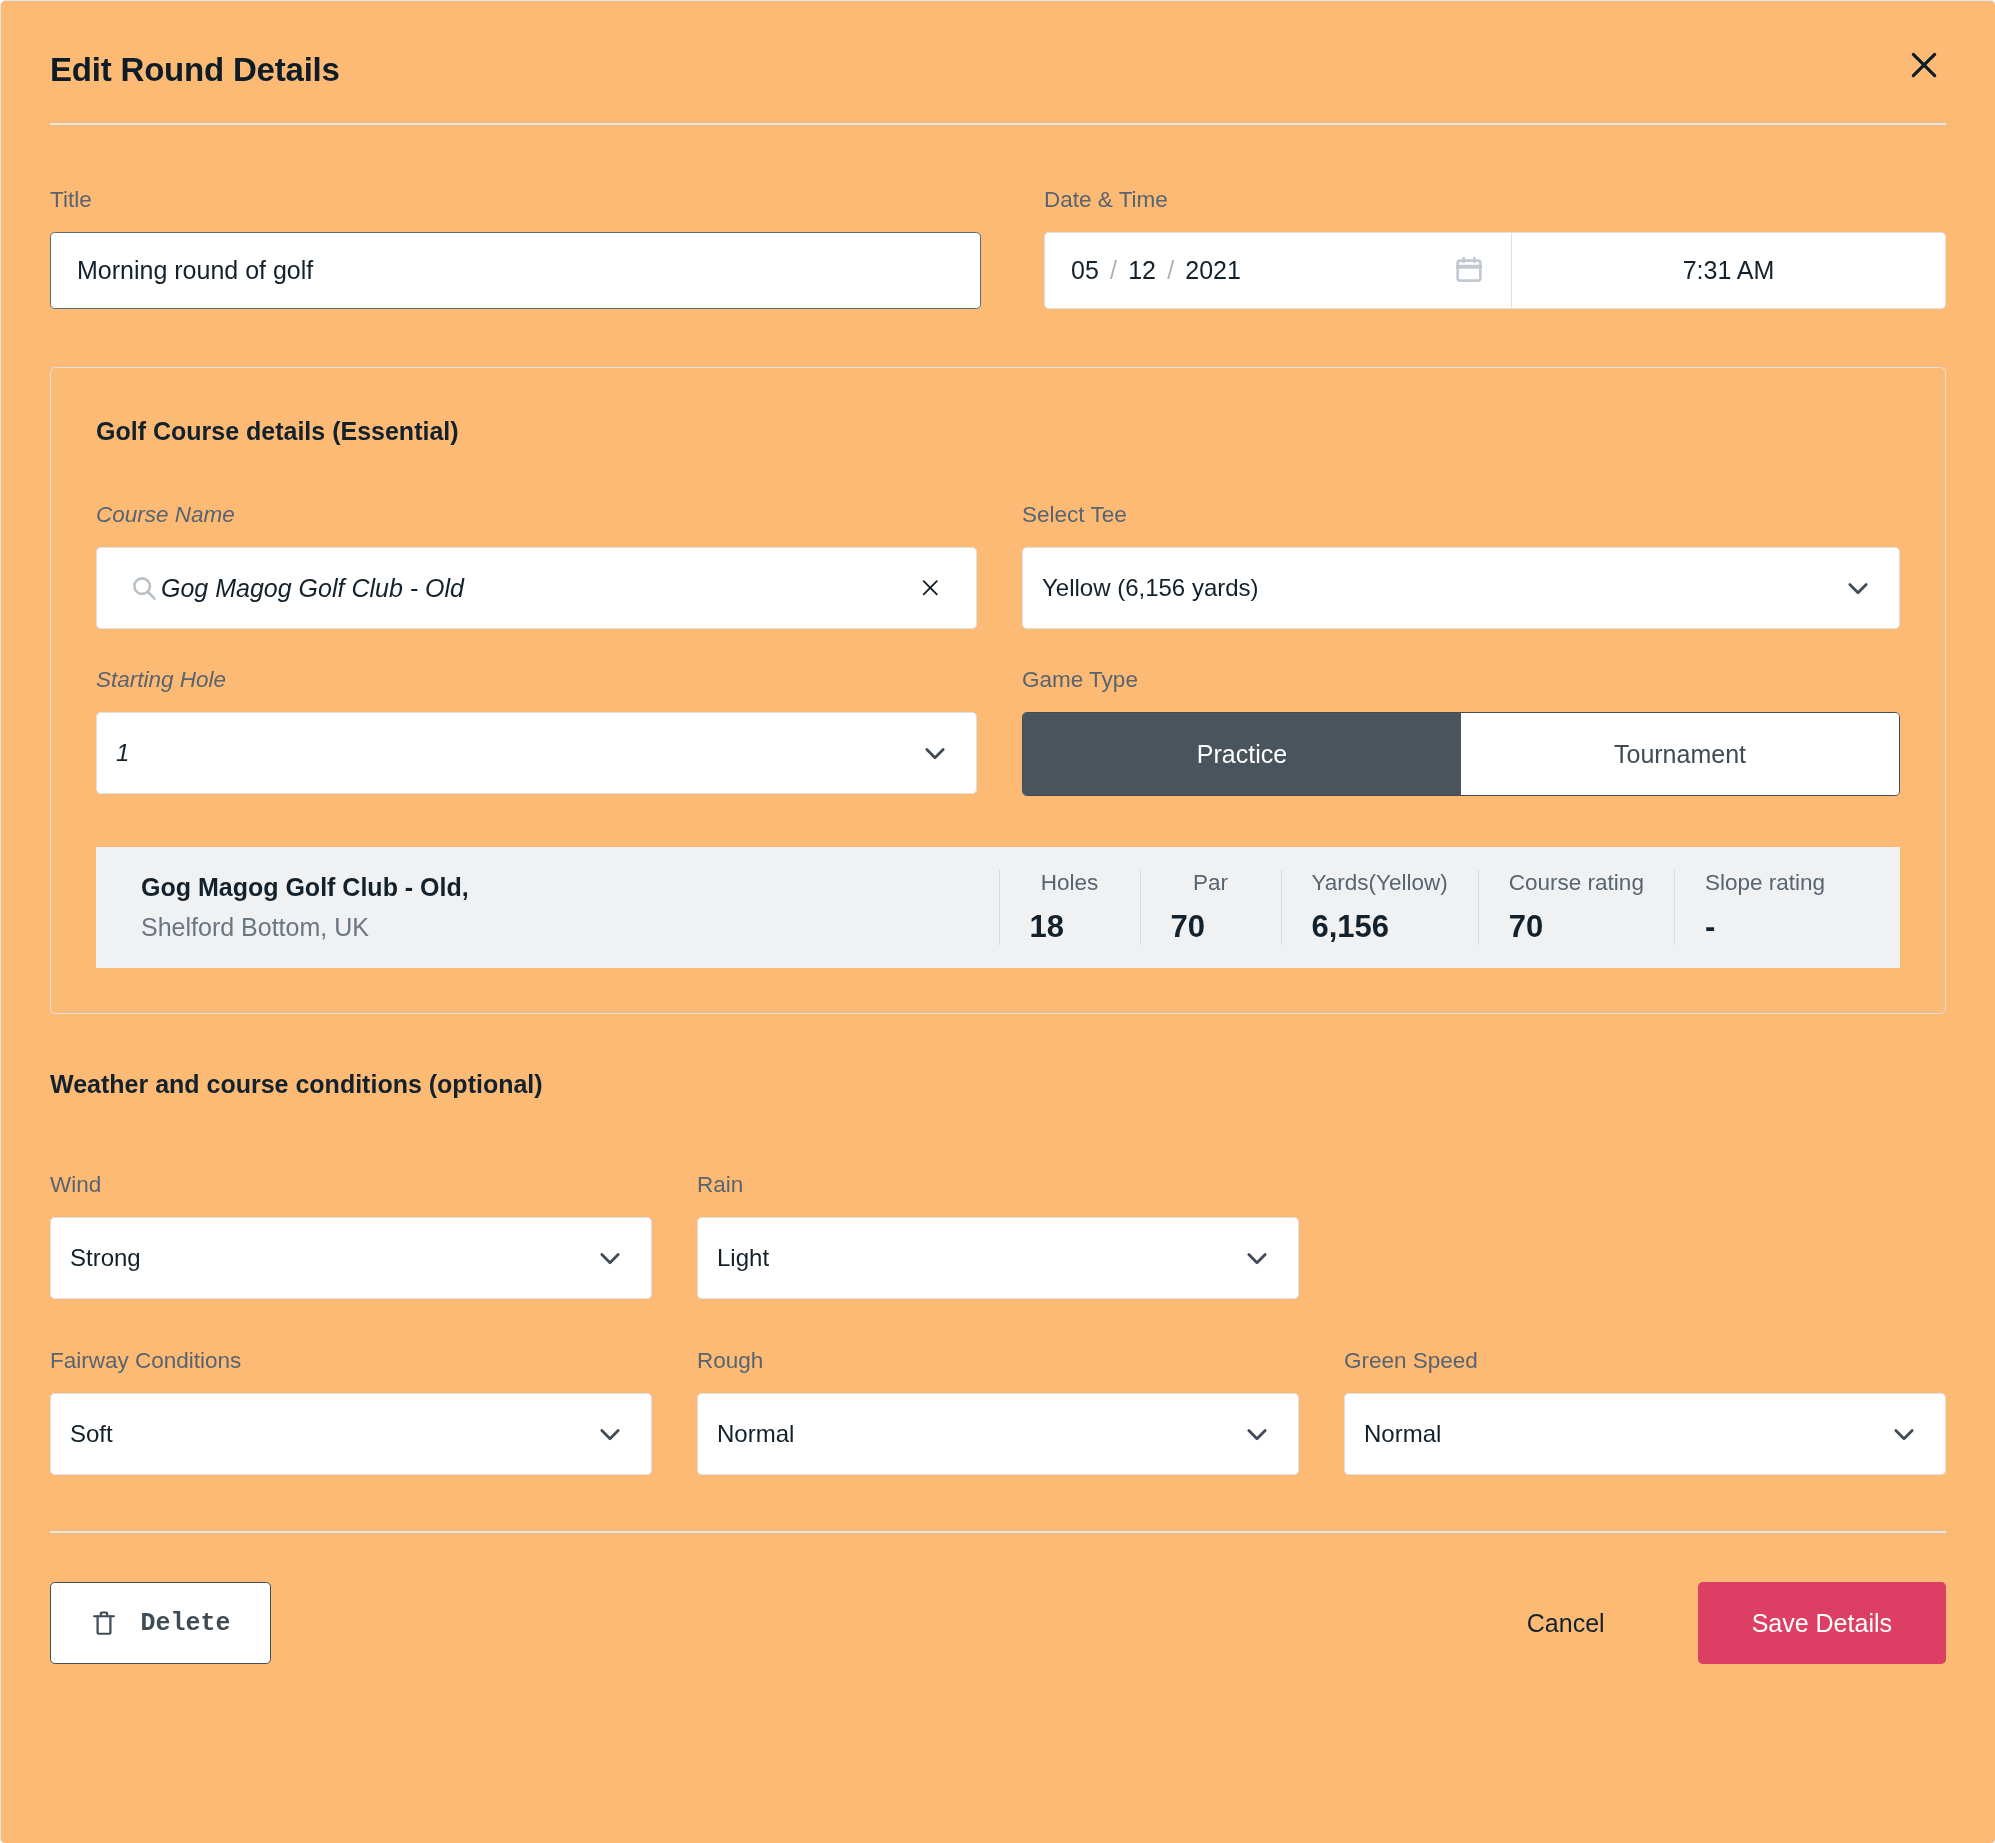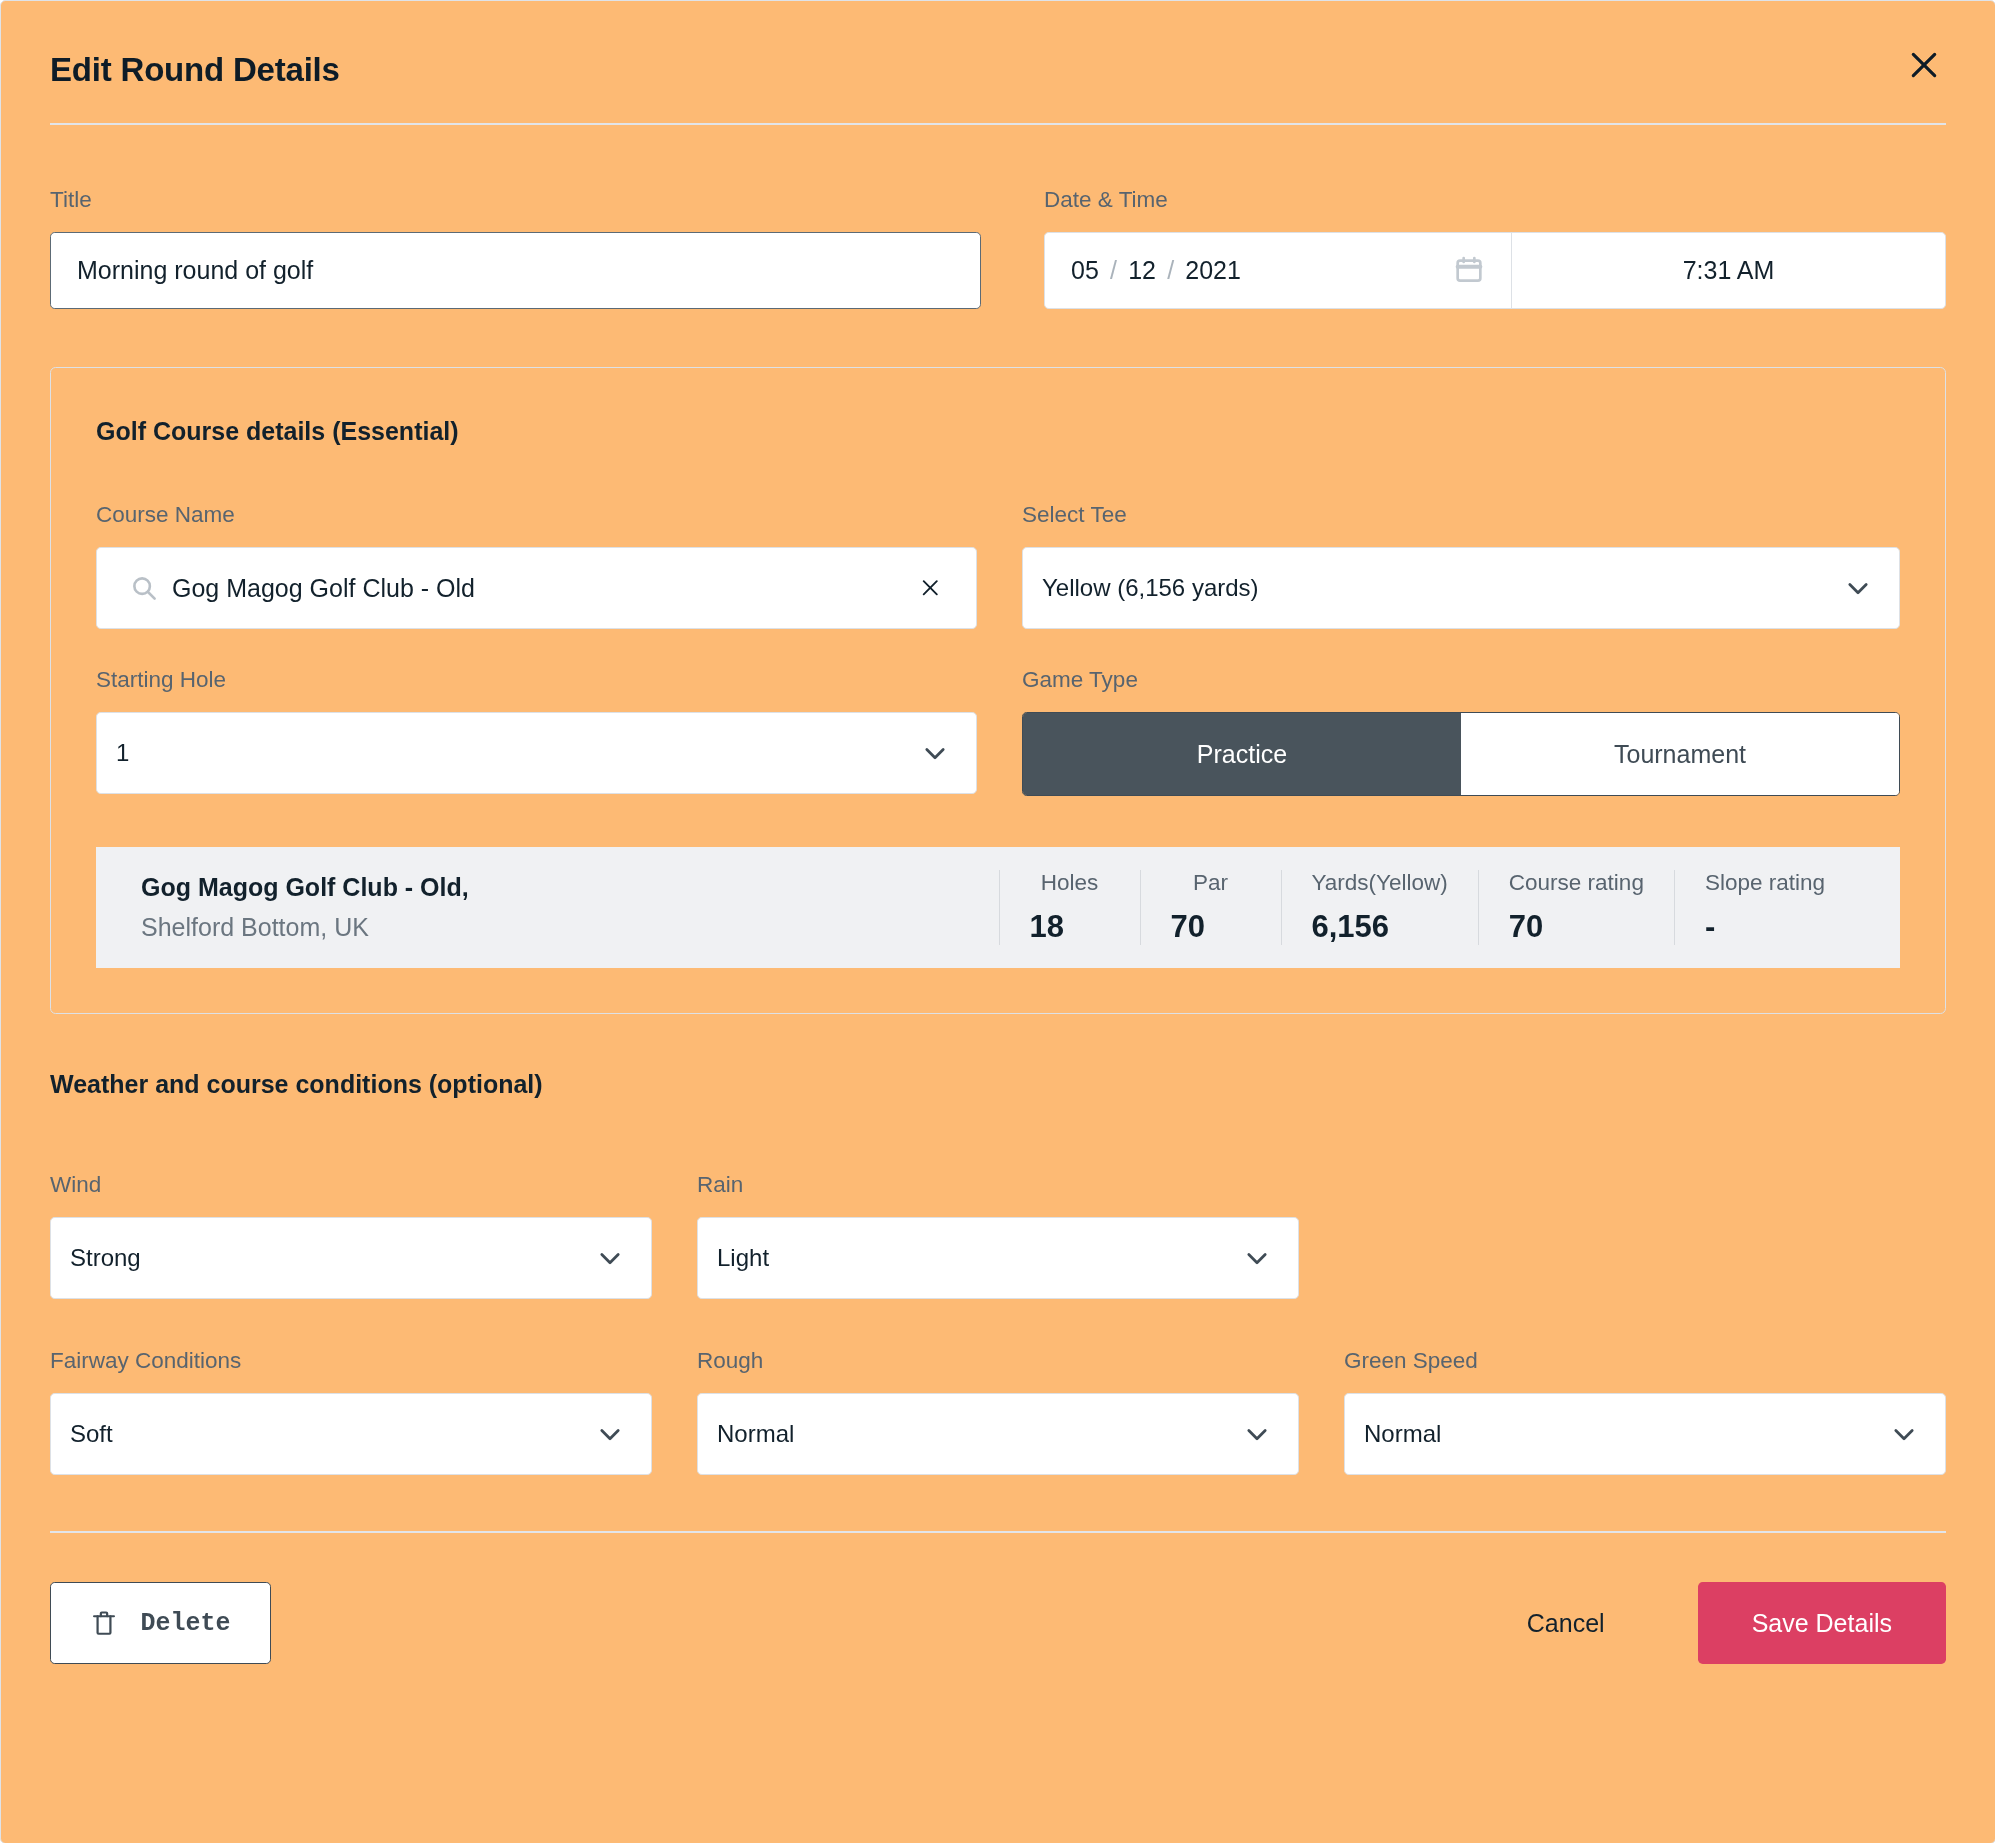--- a/index.html
+++ b/index.html
@@ -145,42 +145,42 @@
     font-size: 25px;
     font-weight: bold;
     color: #12212c;
     margin-bottom: 58px;
   }
 
   .two-col {
     display: flex;
     gap: 45px;
   }
-  .col-a { width: 881px; }
+  .col-a { width: 881px; font-style: italic; }
   .col-b { flex: 1; }
 
   .search-input-wrap {
     position: relative;
     height: 82px;
   }
   .search-input-wrap .soft-box {
     position: absolute;
     inset: 0;
   }
   .search-icon {
     position: absolute;
     left: 33px;
     top: 50%;
     transform: translateY(-50%);
     display: flex;
     z-index: 2;
   }
   .search-value {
     position: absolute;
-    left: 76px;
+    left: 65px;
     top: 50%;
     transform: translateY(-50%);
     font-size: 25px;
     color: #12212c;
     z-index: 2;
   }
   .clear-btn {
     position: absolute;
     right: 28px;
     top: 50%;

